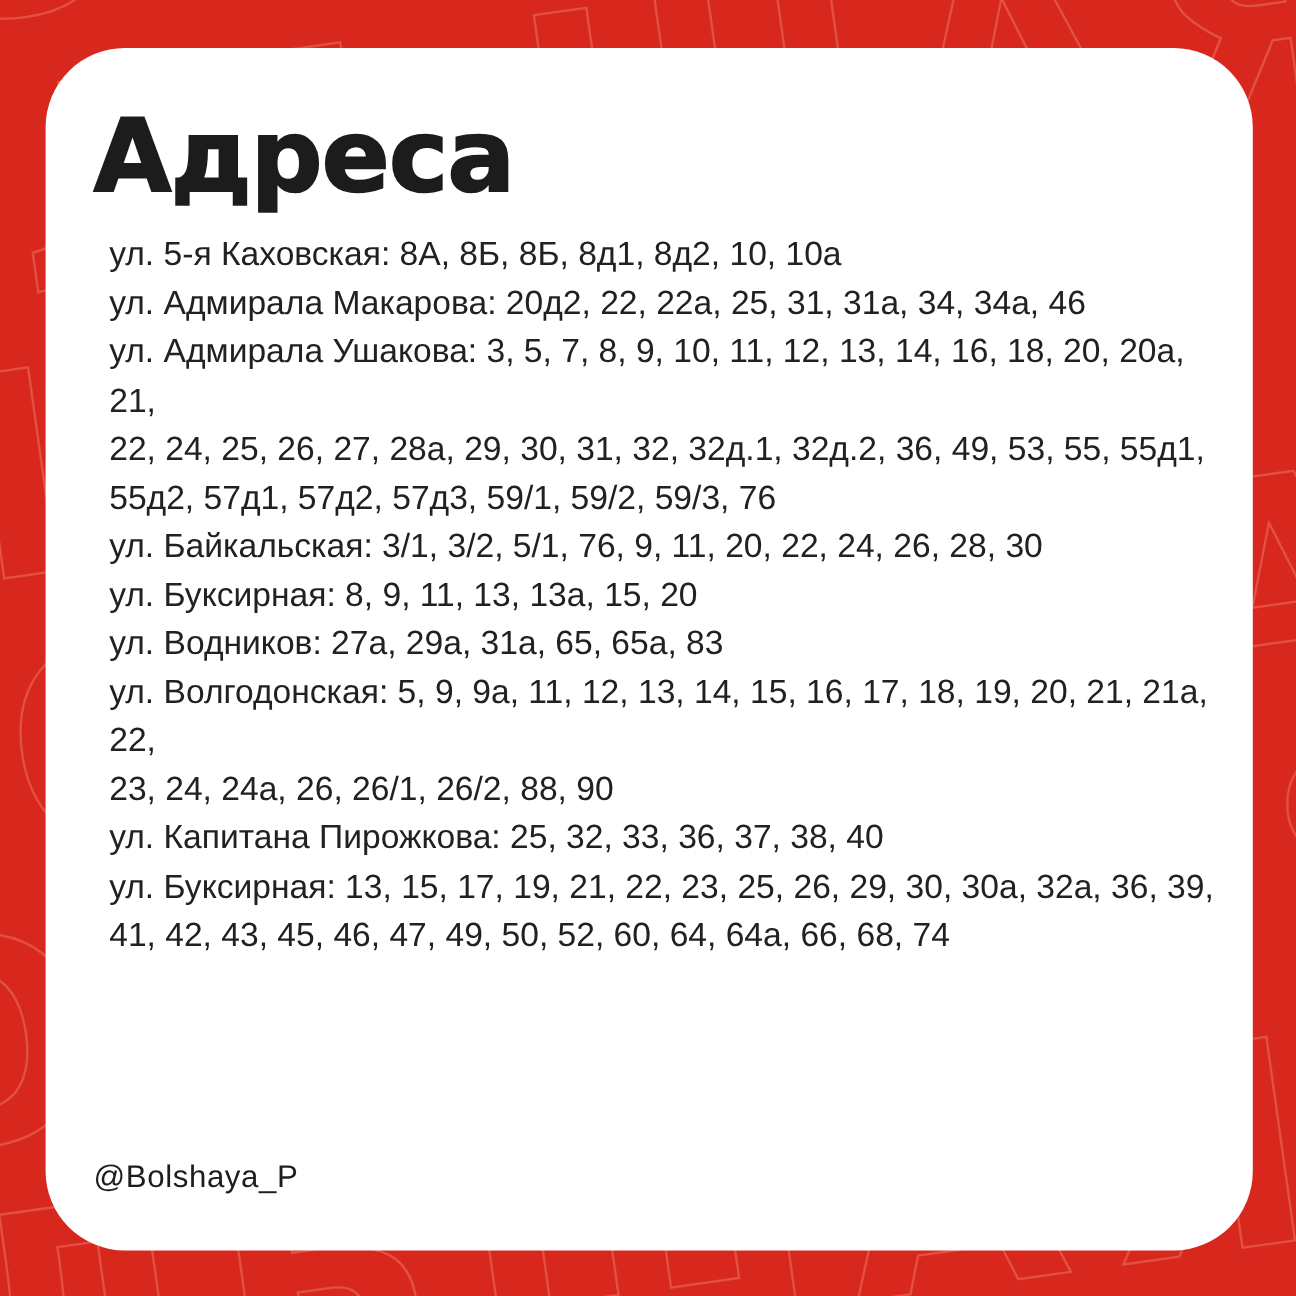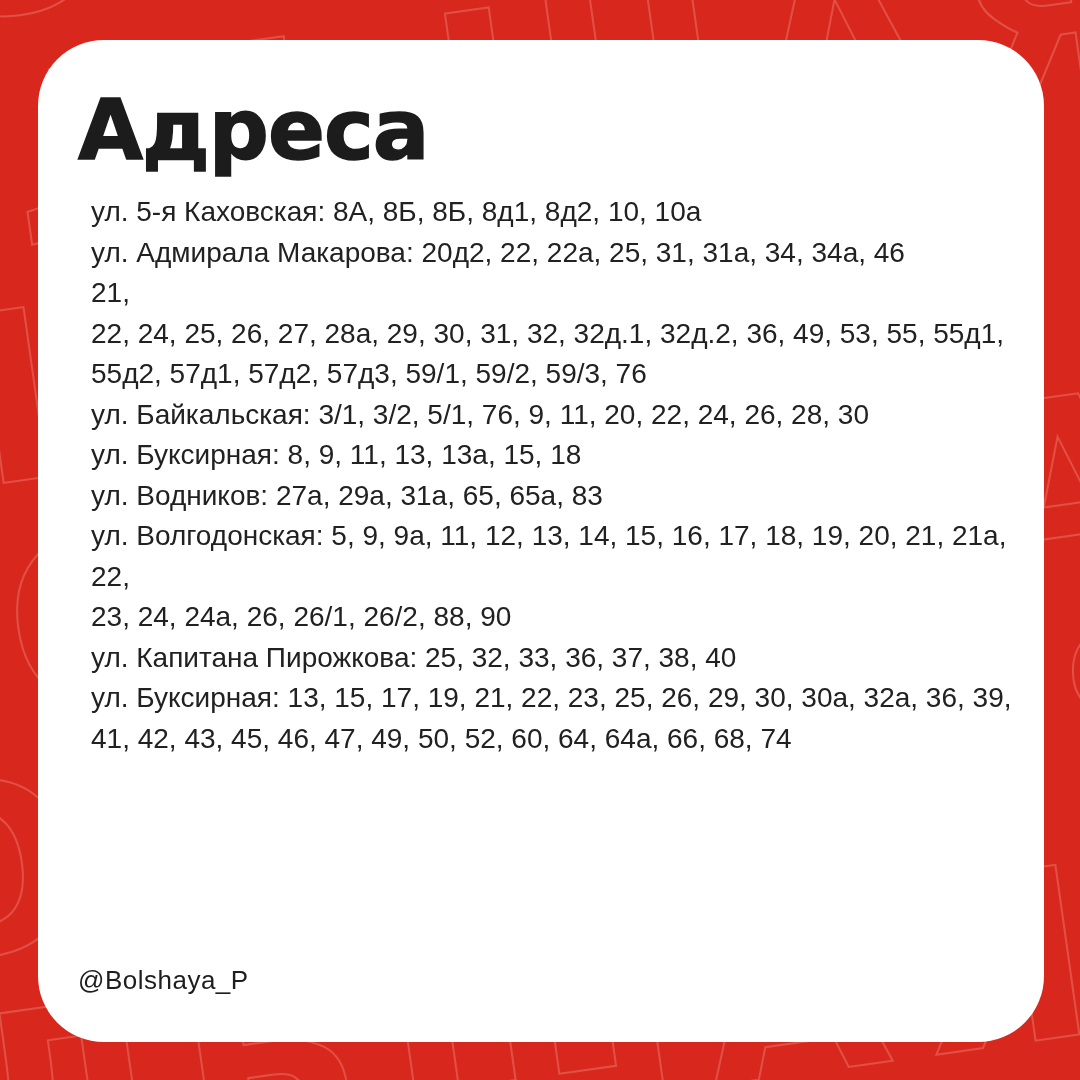--- a/index.html
+++ b/index.html
@@ -99,25 +99,26 @@
   <div class="pattern-row shift-2"><span>БОЛЬШАЯ</span> </div>
   <div class="pattern-row"><span>БОЛЬШАЯ</span> </div>
 </div>
 
 <div class="card">
   <h1 class="card-title">Адреса</h1>
 
   <div class="address-list">
     <div class="address-line">ул. 5-я Каховская: 8А, 8Б, 8Б, 8д1, 8д2, 10, 10а</div>
     <div class="address-line">ул. Адмирала Макарова: 20д2, 22, 22а, 25, 31, 31а, 34, 34а, 46</div>
+    <div class="address-line">ул. Адмирала Ушакова: 3, 5, 7, 8, 9, 10, 11, 12, 13, 14, 16, 18, 20, 20а,</div>
     <div class="address-line">21,</div>
     <div class="address-line">22, 24, 25, 26, 27, 28а, 29, 30, 31, 32, 32д.1, 32д.2, 36, 49, 53, 55, 55д1,</div>
     <div class="address-line">55д2, 57д1, 57д2, 57д3, 59/1, 59/2, 59/3, 76</div>
     <div class="address-line">ул. Байкальская: 3/1, 3/2, 5/1, 76, 9, 11, 20, 22, 24, 26, 28, 30</div>
-    <div class="address-line">ул. Буксирная: 8, 9, 11, 13, 13а, 15, 18</div>
+    <div class="address-line">ул. Буксирная: 8, 9, 11, 13, 13а, 15, 20</div>
     <div class="address-line">ул. Водников: 27а, 29а, 31а, 65, 65а, 83</div>
     <div class="address-line">ул. Волгодонская: 5, 9, 9а, 11, 12, 13, 14, 15, 16, 17, 18, 19, 20, 21, 21а,</div>
     <div class="address-line">22,</div>
     <div class="address-line">23, 24, 24а, 26, 26/1, 26/2, 88, 90</div>
     <div class="address-line">ул. Капитана Пирожкова: 25, 32, 33, 36, 37, 38, 40</div>
     <div class="address-line">ул. Буксирная: 13, 15, 17, 19, 21, 22, 23, 25, 26, 29, 30, 30а, 32а, 36, 39,</div>
     <div class="address-line">41, 42, 43, 45, 46, 47, 49, 50, 52, 60, 64, 64а, 66, 68, 74</div>
   </div>
 
   <div class="footer-handle">@Bolshaya_P</div>

